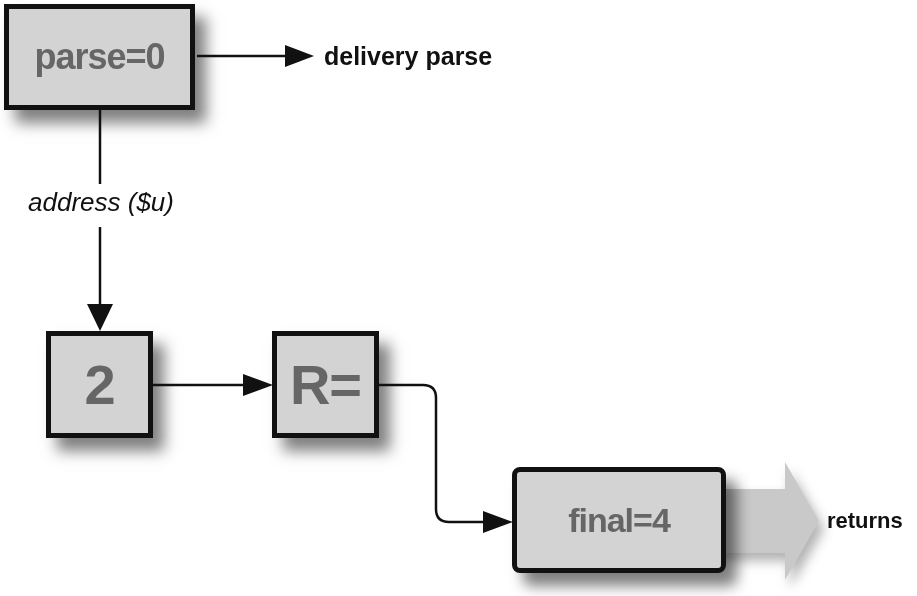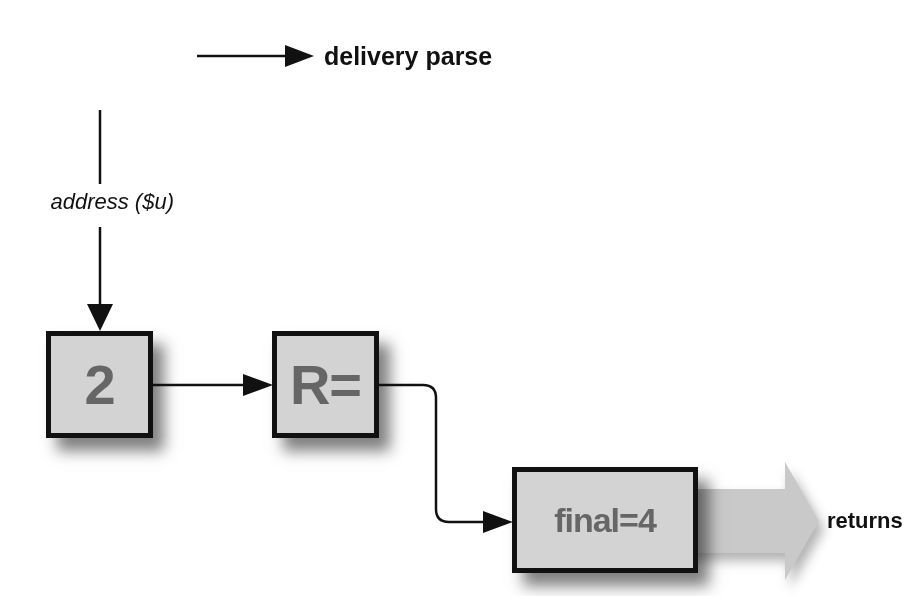--- a/index.html
+++ b/index.html
@@ -43,40 +43,40 @@
     letter-spacing: -1px;
     line-height: 1;
     white-space: nowrap;
   }
   #node-parse  { left: 4px;   top: 4px;   width: 191px; height: 106px; }
   #node-parse .node-label { font-size: 36px; }
   #node-two    { left: 46px;  top: 331px; width: 107px; height: 107px; }
   #node-two .node-label { font-size: 56px; }
   #node-rewrite{ left: 272px; top: 331px; width: 107px; height: 107px; }
   #node-rewrite .node-label { font-size: 56px; }
-  #node-final  { left: 512px; top: 467px; width: 186px; height: 106px; }
+  #node-final  { left: 512px; top: 467px; width: 214px; height: 106px; border-radius: 8px; }
   #node-final .node-label { font-size: 34px; }
 
   .edge-label {
     position: absolute;
     z-index: 4;
     color: var(--label-text, #111111);
     white-space: nowrap;
   }
   #label-delivery {
     left: 324px; top: 43px;
     font-weight: bold;
     font-size: 25px;
     line-height: 26px;
   }
   #label-address {
     left: 28px; top: 186px; width: 146px;
     text-align: right;
     font-style: italic;
-    font-size: 22px;
+    font-size: 26px;
     line-height: 32px;
   }
   #label-returns {
     left: 827px; top: 508px;
     font-weight: bold;
     font-size: 22px;
     line-height: 26px;
     text-align: right;
   }
 
@@ -96,20 +96,23 @@
 </style>
 </head>
 <body>
 
 <div id="canvas">
 
   <svg id="bigArrowLayer" class="layer" viewBox="0 0 917 596">
     <polygon class="big-arrow" points="640,489 785,489 785,462 819,521 785,580 785,553 640,553"></polygon>
   </svg>
 
+  <div class="box" id="node-parse">
+    <span class="node-label">parse=0</span>
+  </div>
 
   <div class="box" id="node-two">
     <span class="node-label">2</span>
   </div>
 
   <div class="box" id="node-rewrite">
     <span class="node-label">R=</span>
   </div>
 
   <div class="box" id="node-final">

